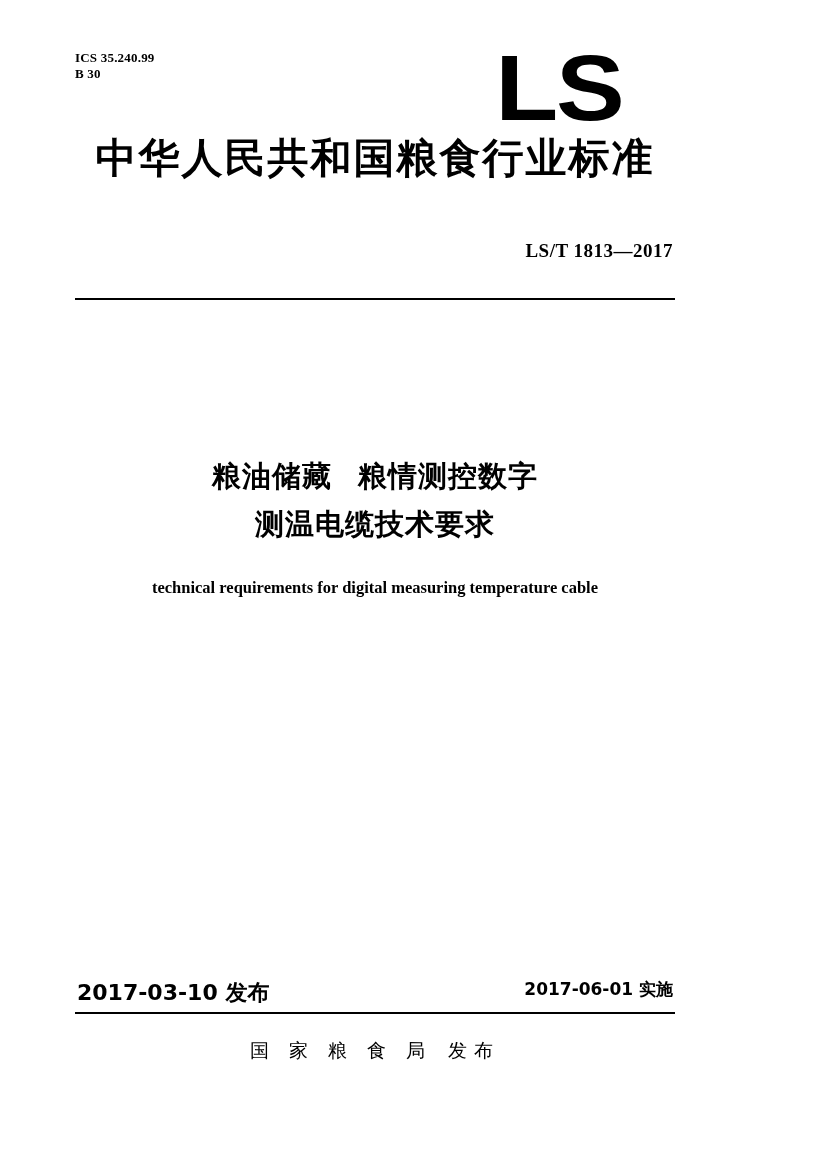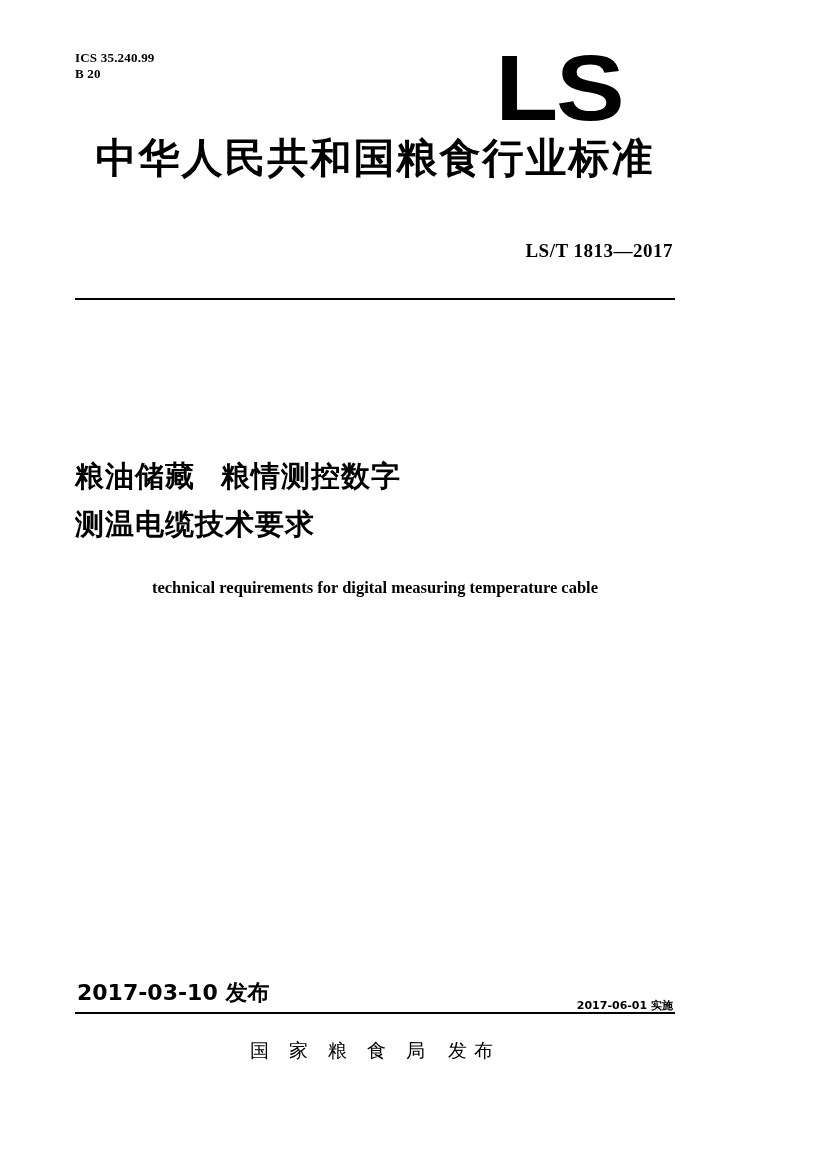--- a/index.html
+++ b/index.html
@@ -92,20 +92,21 @@
   }
   .rule-top { top: 298px; }
   .rule-bottom { top: 1012px; }
 
   
   .doc-title {
     position: absolute;
     left: 0;
     right: 0;
     top: 452px;
+    text-align: center;
     font-family: "DejaVu Sans", sans-serif;
     font-weight: bold;
     font-size: 29px;
     line-height: 48px;
     letter-spacing: 1px;
   }
   .doc-title .line1 span.gap { display: inline-block; width: 26px; }
 
   
   .doc-title-en {
@@ -135,22 +136,21 @@
     font-family: "DejaVu Sans", sans-serif;
     font-weight: bold;
     font-size: 22px;
   }
   .date-right {
     position: absolute;
     right: 2px;
     top: 0;
     font-family: "DejaVu Sans", sans-serif;
     font-weight: bold;
-    font-size: 11px;
-    margin-top: 20px;
+    font-size: 17px;
   }
 
   
   .publisher {
     position: absolute;
     left: 0;
     right: 0;
     top: 1038px;
     text-align: center;
     font-family: "DejaVu Sans", sans-serif;
@@ -161,21 +161,21 @@
   .publisher .pub-gap { display: inline-block; width: 16px; }
 </style>
 </head>
 <body>
 
 <div class="page">
   <div class="content">
 
     <div class="ics-block">
       <div class="ics-line">ICS 35.240.99</div>
-      <div class="ics-line">B 20</div>
+      <div class="ics-line">B 30</div>
     </div>
 
     <div class="ls-logo">LS</div>
 
     <div class="cn-title">中华人民共和国粮食行业标准</div>
 
     <div class="std-number">LS/T 1813—2017</div>
 
     <div class="rule rule-top"></div>
 

